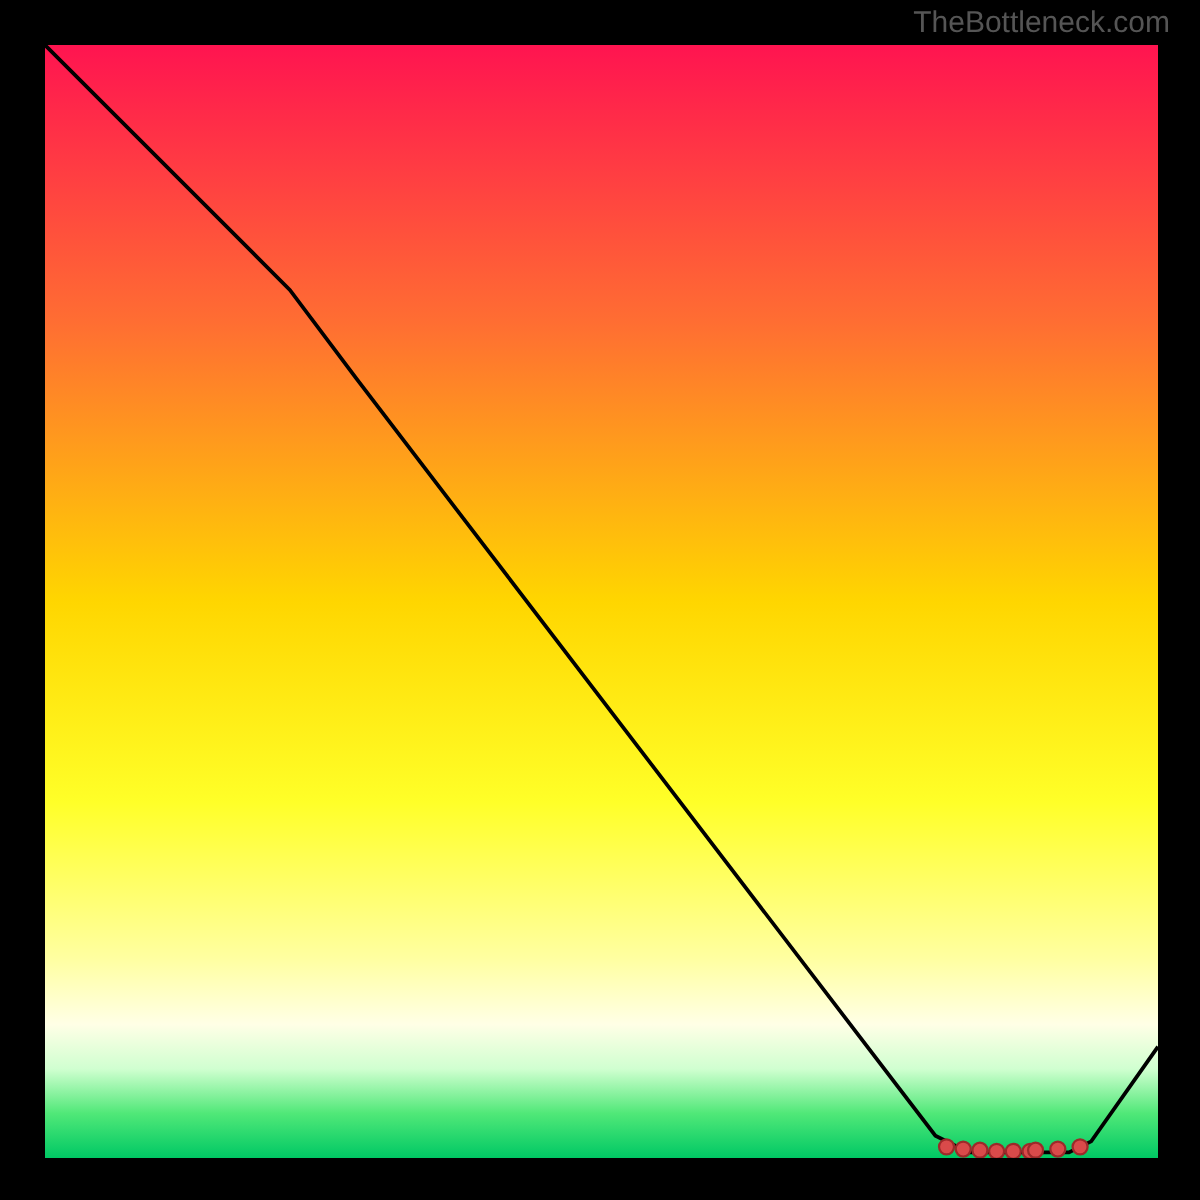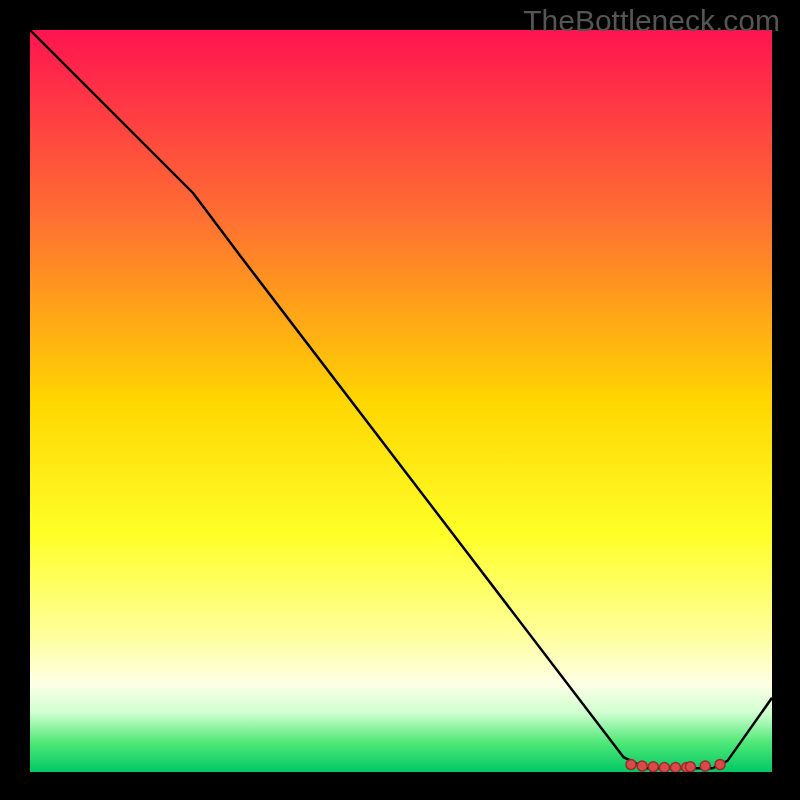--- a/index.html
+++ b/index.html
@@ -9,21 +9,21 @@
     width: 800px;
     height: 800px;
     position: relative;
     font-family: Arial, sans-serif;
   }
   .watermark {
     position: absolute;
     top: 4px;
     right: 20px;
     color: #555;
-    font-size: 30px;
+    font-size: 20px;
     font-weight: normal;
     z-index: 10;
   }
   .plot-area {
     position: absolute;
     left: 30px;
     top: 30px;
     width: 742px;
     height: 742px;
   }

